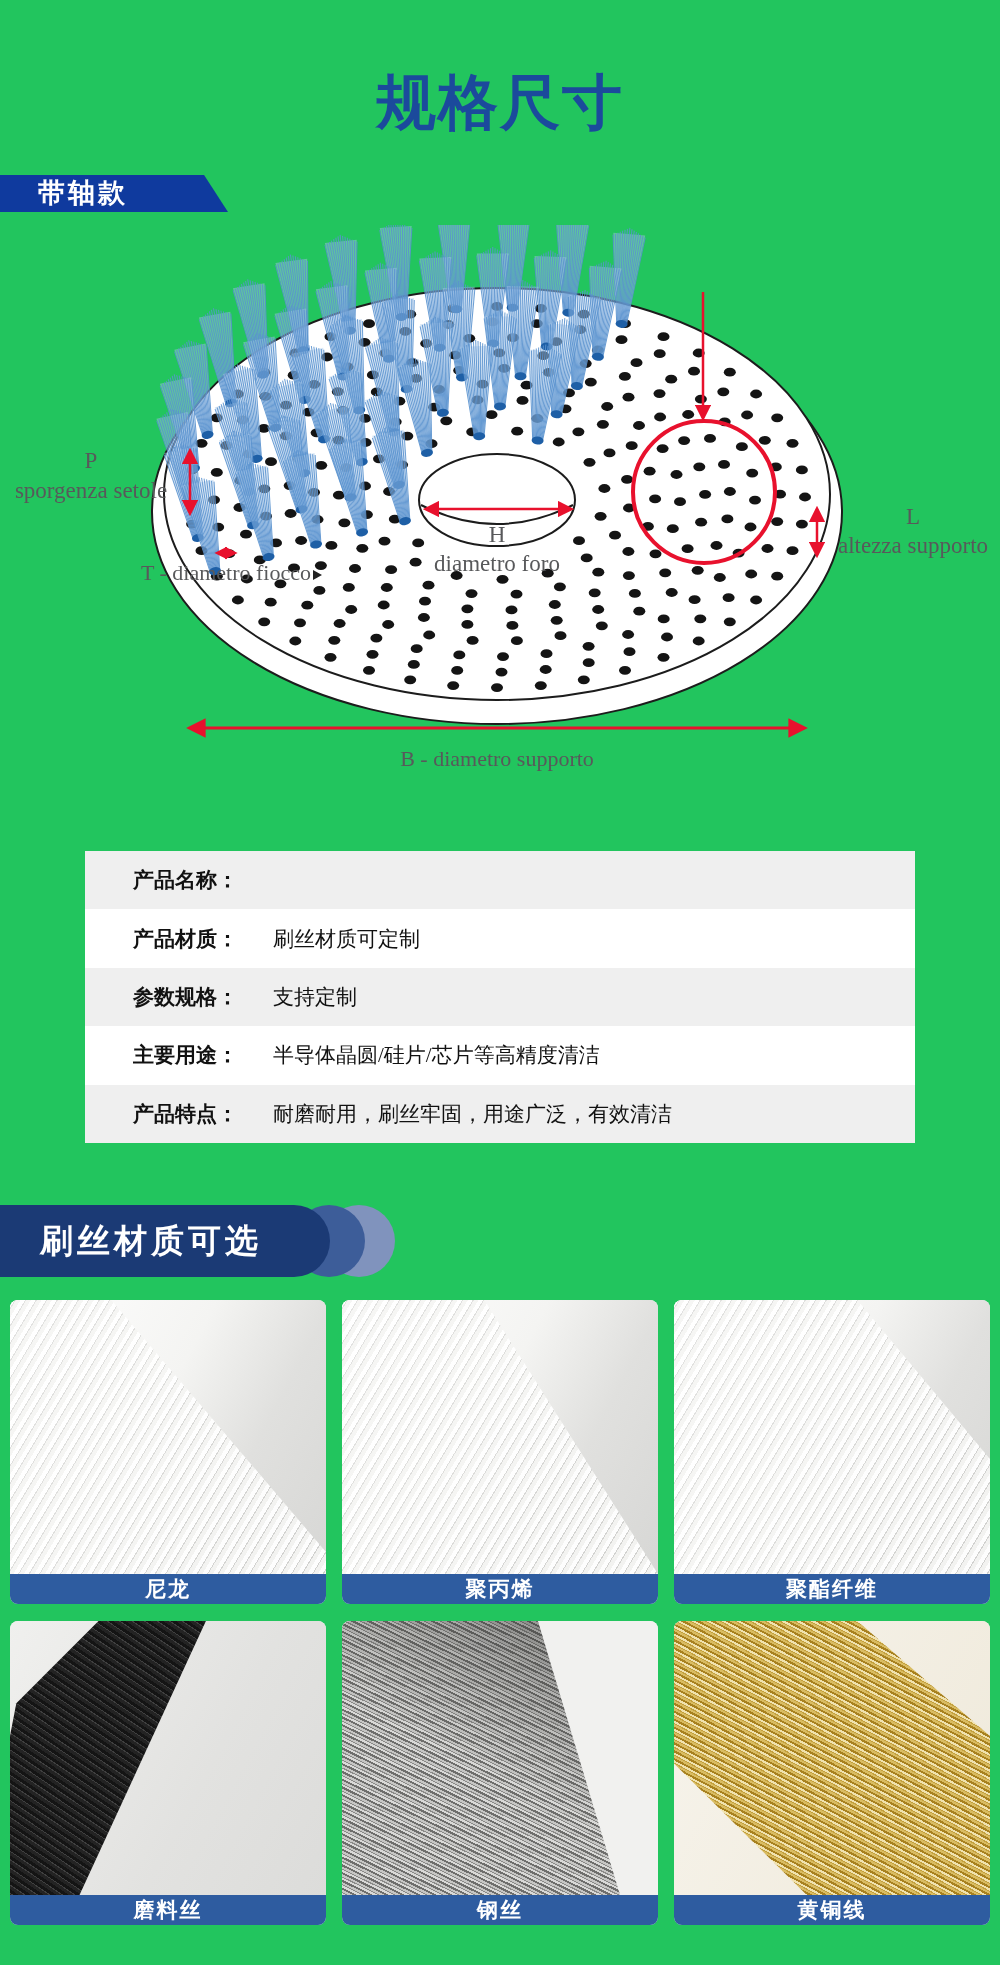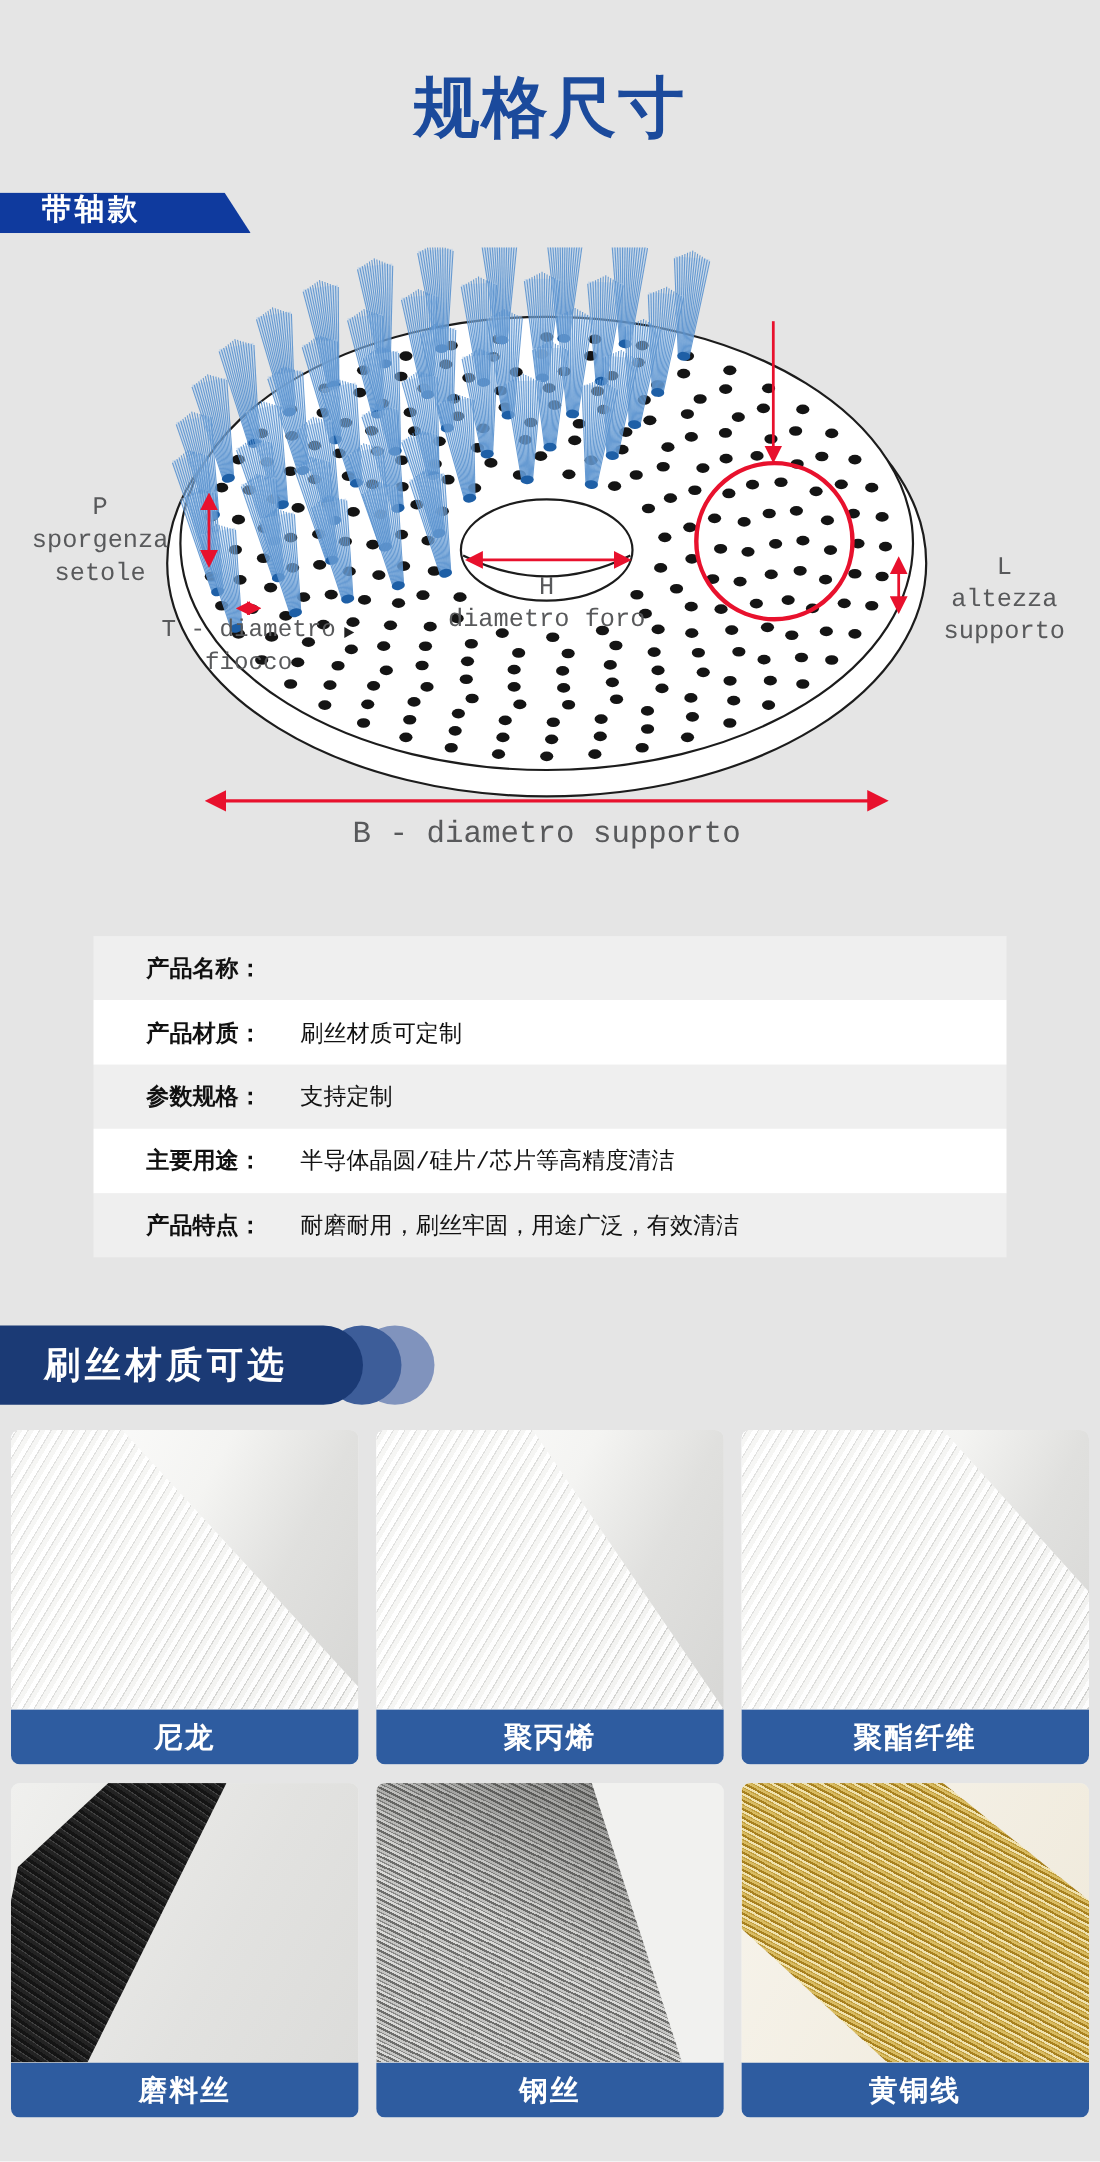--- a/index.html
+++ b/index.html
@@ -1,37 +1,37 @@
 <!DOCTYPE html>
 <html><head>
 <meta charset="utf-8">
 <style>
   html,body{margin:0;padding:0;background:#fff;}
-  .page{position:relative;width:1000px;height:1965px;background:#e5e5e5;overflow:hidden;
-        font-family:Liberation Mono, monospace;}
+  .page{position:relative;width:1000px;height:1965px;background:#22c55e;overflow:hidden;
+        font-family:Liberation Serif, serif;}
 
   
   .page-title{position:absolute;top:64px;left:0;width:1000px;height:78px;
               text-align:center;font-size:60px;font-weight:800;color:#1b4a9c;line-height:78px;letter-spacing:2px;}
 
   
   .type-badge{position:absolute;top:175px;left:0;width:228px;height:37px;background:#0f3a9e;
               clip-path:polygon(0 0,89.5% 0,100% 100%,0 100%);}
   .type-badge-label{display:block;padding-left:38px;line-height:37px;font-size:27px;font-weight:700;color:#ffffff;letter-spacing:3px;}
 
   
   .diagram{position:absolute;top:225px;left:0;width:1000px;height:565px;}
   .diagram svg{position:absolute;top:0;left:0;}
   .diag-label{position:absolute;color:#58595b;font-size:23px;line-height:30px;text-align:center;}
   .lab-density{top:37px;left:564px;width:300px;}
   .lab-protrusion{top:221px;left:8px;width:166px;}
   .lab-tuft{top:333px;left:124px;width:204px;font-size:22px;}
   .lab-hole{top:295px;left:397px;width:200px;line-height:29px;}
   .lab-height{top:277px;left:828px;width:170px;line-height:29px;}
-  .lab-support{top:519px;left:320px;width:354px;font-size:28px;}
+  .lab-support{top:519px;left:320px;width:354px;font-size:22px;}
 
   
   .spec-table{position:absolute;top:851px;left:85px;width:830px;}
   .spec-row{display:flex;align-items:center;height:58.4px;font-size:21px;color:#111;}
   .spec-row:nth-child(odd){background:#efefef;}
   .spec-row:nth-child(even){background:#ffffff;}
   .spec-label{flex:0 0 140px;padding-left:28px;font-weight:700;margin-left:20px;}
   .spec-value{flex:1;}
 
   
@@ -42,21 +42,21 @@
   .banner-capsule{position:absolute;top:0;left:0;width:330px;height:72px;background:#1b3a75;
                   border-radius:0 36px 36px 0;display:flex;align-items:center;}
   .banner-title{padding-left:40px;font-size:33px;font-weight:700;color:#ffffff;letter-spacing:4px;}
 
   
   .materials-grid{position:absolute;top:1300px;left:10px;width:980px;
                   display:grid;grid-template-columns:repeat(3,316px);gap:17px 16px;}
   .material-card{height:304px;border-radius:8px;overflow:hidden;display:flex;flex-direction:column;background:#eee;}
   .material-photo{flex:1;position:relative;}
   .material-photo::before{content:"";position:absolute;inset:0;}
-  .material-caption{height:50px;background:#2e5ca0;color:#ffffff;font-size:26px;font-weight:600;
+  .material-caption{height:30px;background:#2e5ca0;color:#ffffff;font-size:21px;font-weight:600;
                     display:flex;align-items:center;justify-content:center;letter-spacing:2px;}
 
   .ph-fiber{background:linear-gradient(118deg,#ffffff 0%,#f4f4f2 45%,#e0e0de 70%,#d7d7d5 100%);}
   .ph-fiber::before{background:repeating-linear-gradient(121deg,
         rgba(255,255,255,0.95) 0px 4px,rgba(203,203,201,0.55) 4px 5px,rgba(245,245,243,0.9) 5px 9px);}
   .ph-nylon::before{clip-path:polygon(0 0,32% 0,100% 92%,100% 100%,0 100%);}
   .ph-pp::before{clip-path:polygon(0 0,45% 0,100% 100%,0 100%);}
   .ph-poly::before{clip-path:polygon(0 0,58% 0,100% 58%,100% 100%,0 100%);}
 
   .ph-abrasive{background:linear-gradient(118deg,#f0f0ee,#e2e2e0 60%,#dcdcda);}

